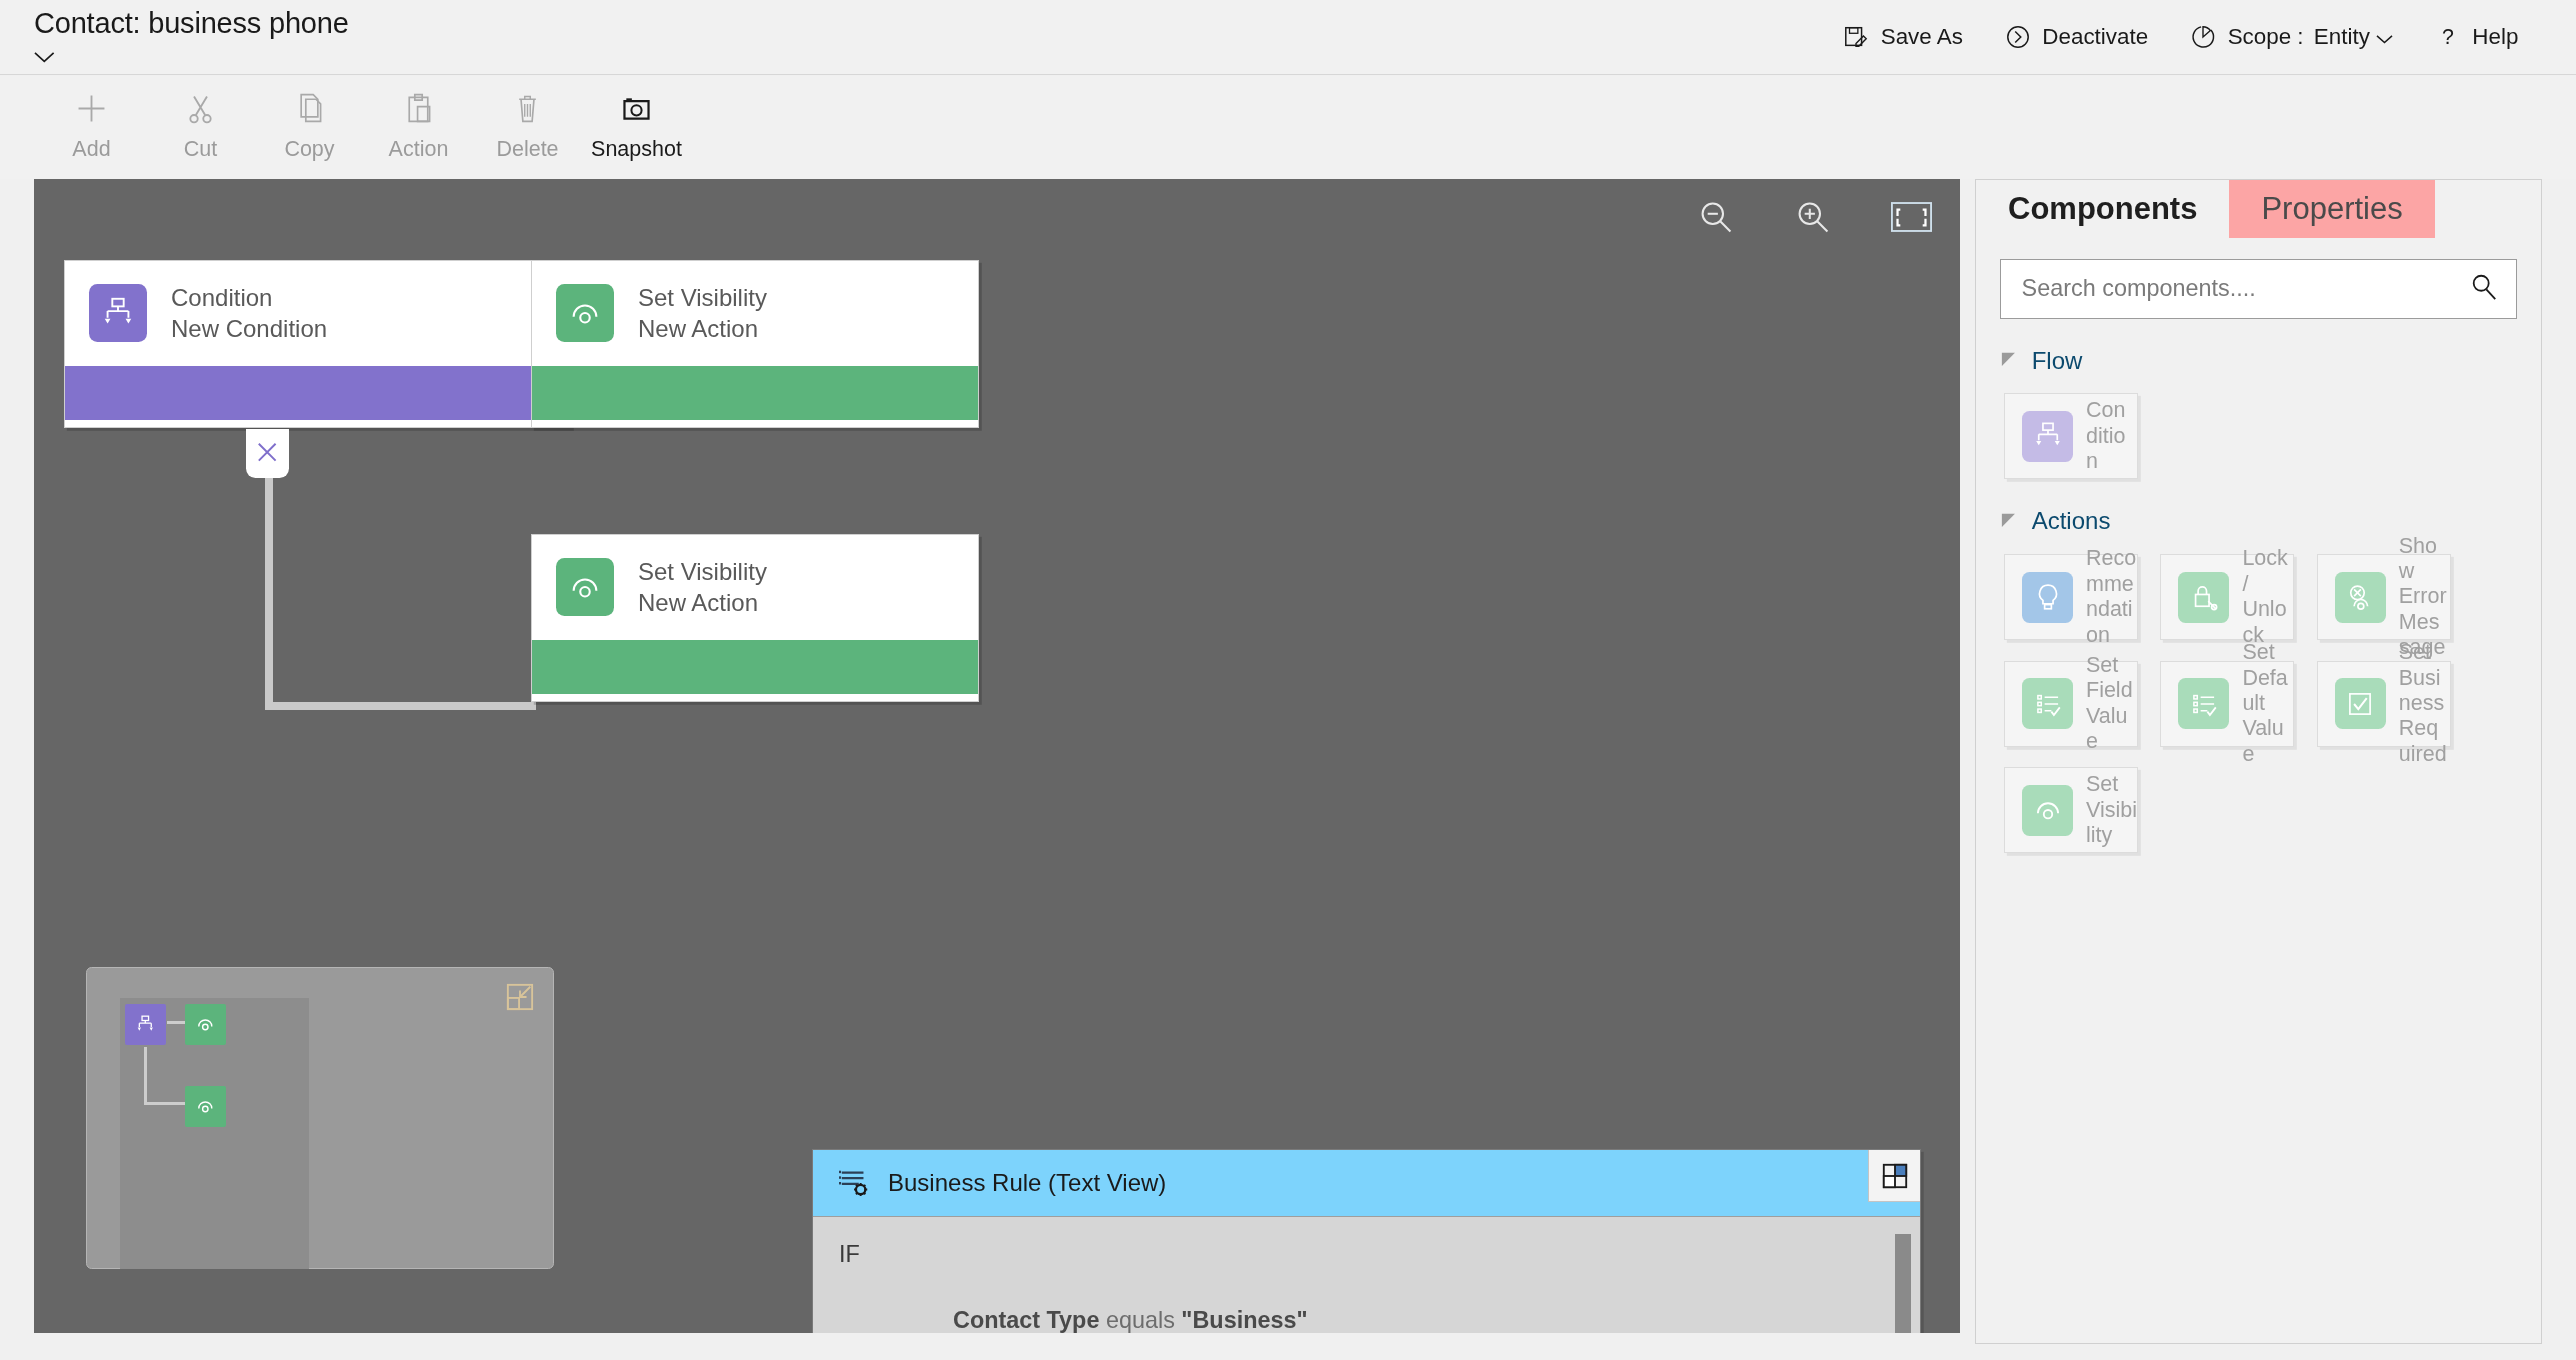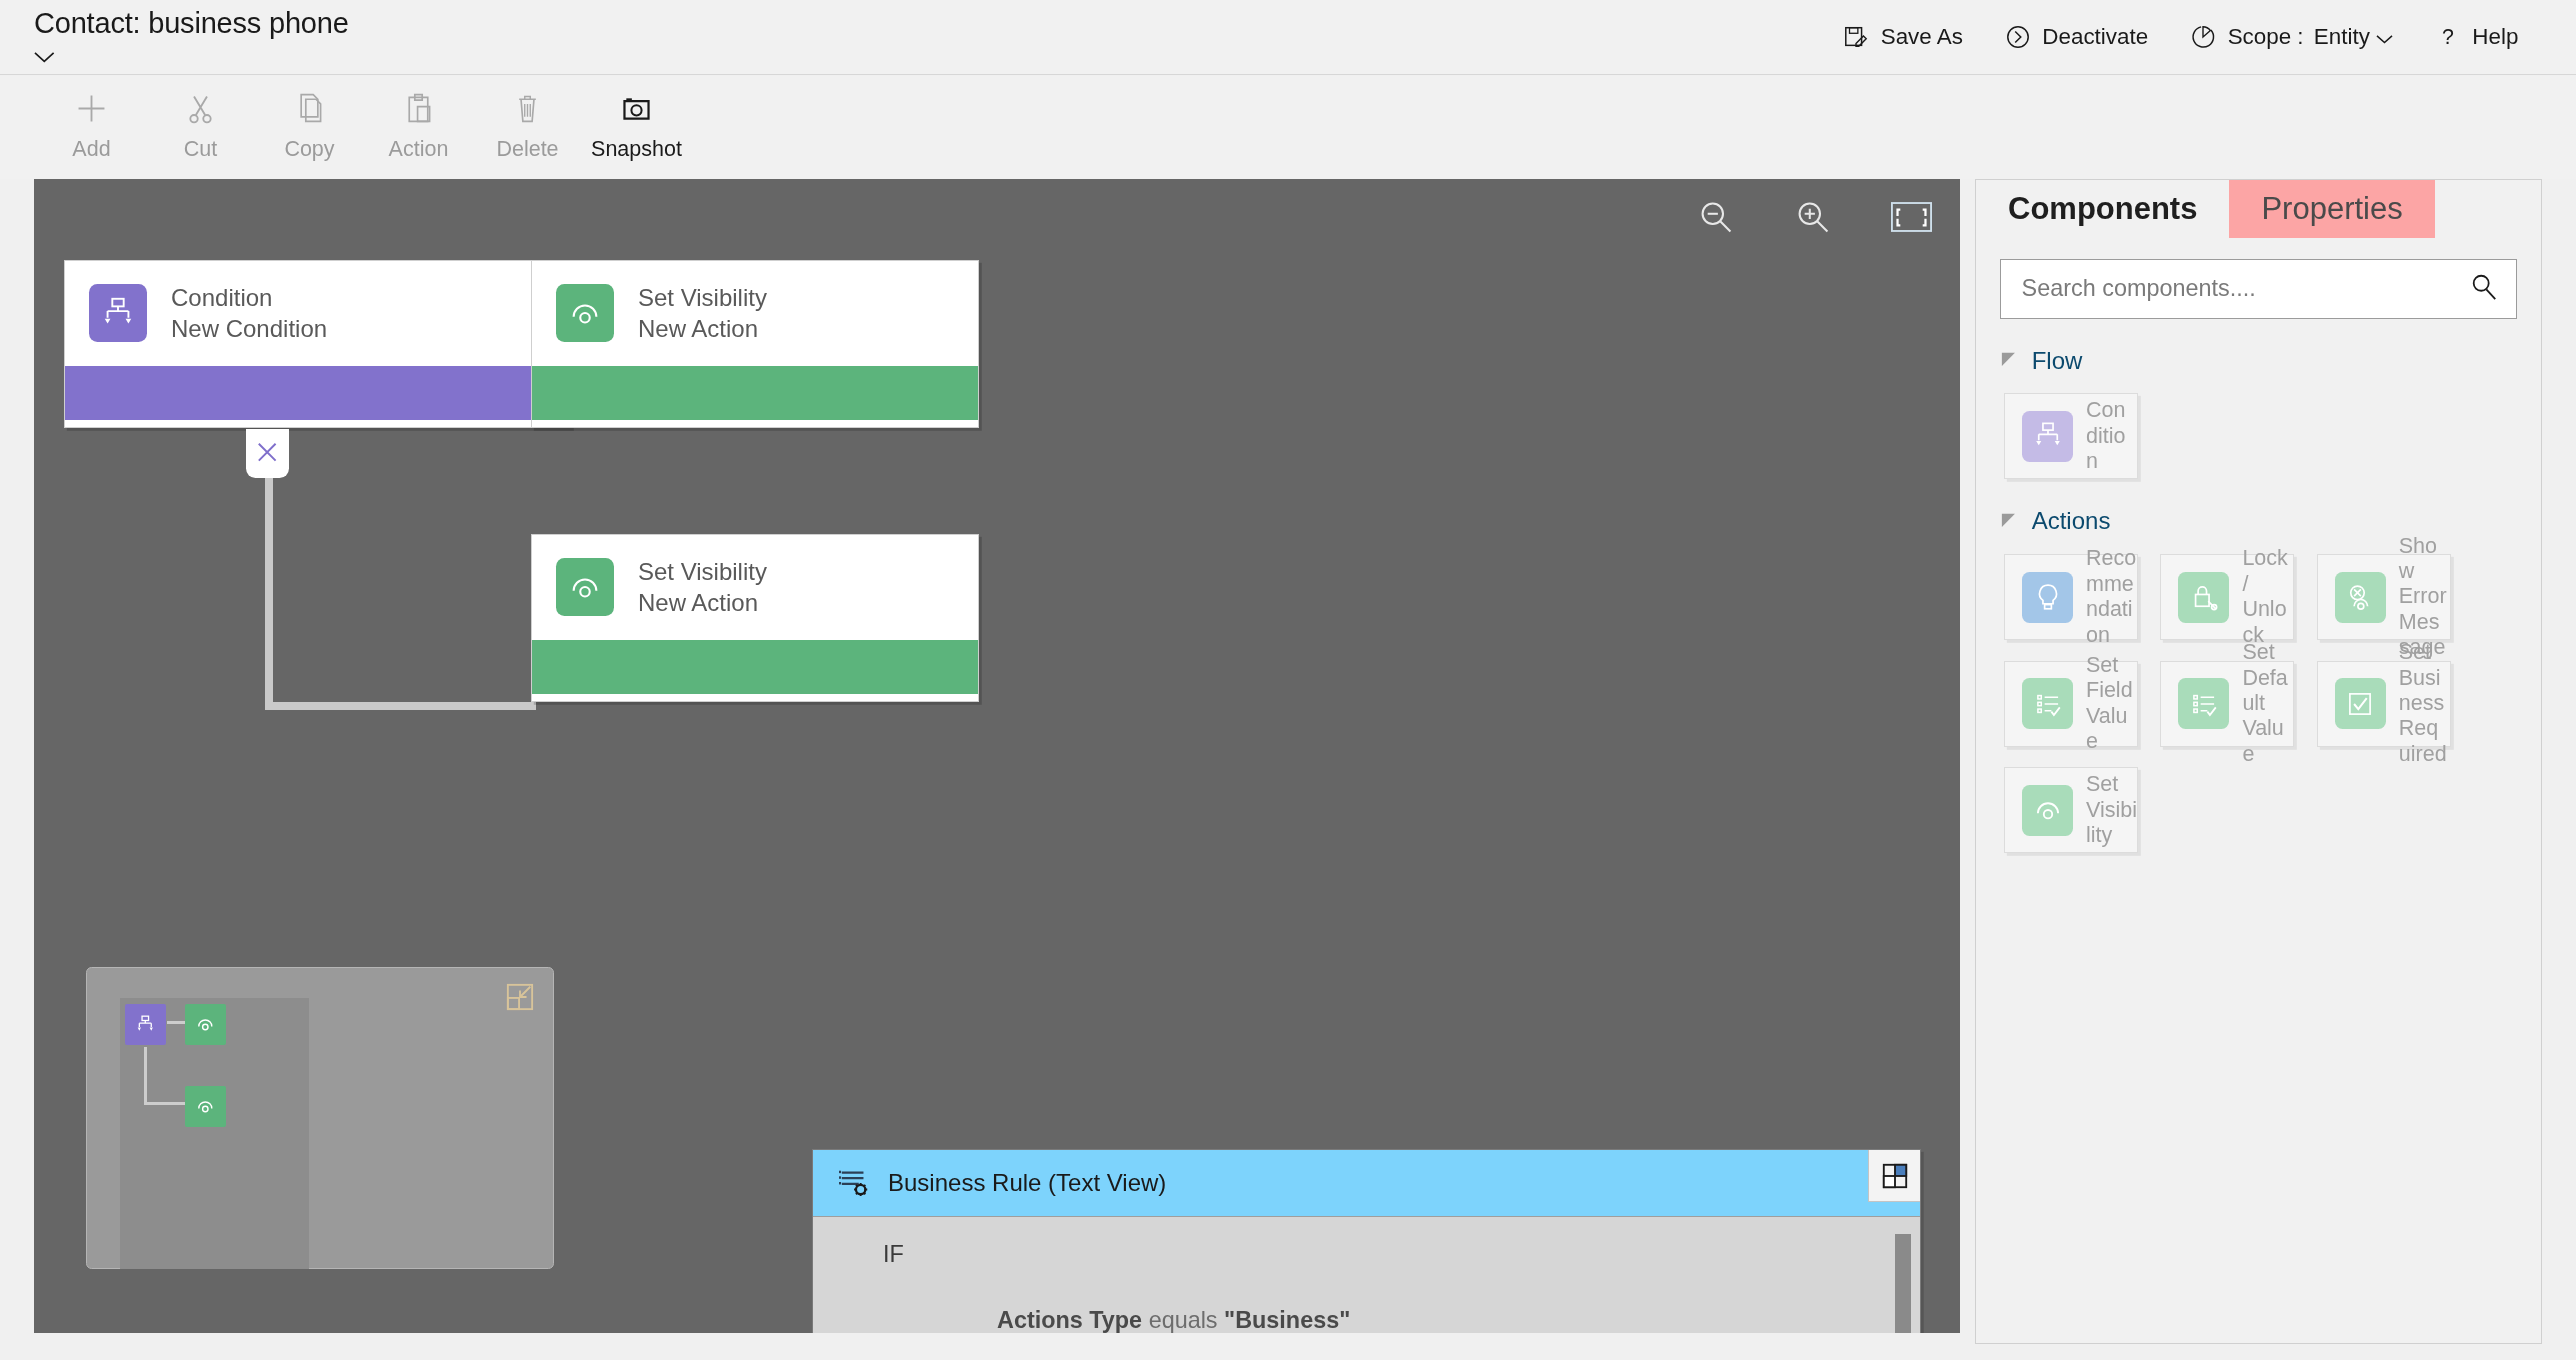--- a/index.html
+++ b/index.html
@@ -140,21 +140,21 @@
     position: relative;
   }
   .br-head-title { font-size: 24px; color: #1a1a1a; margin-left: 17px; }
   .br-restore {
     position: absolute; right: 0px; top: 0px;
     width: 52px; height: 52px; background: #f3f3f3;
     border-left: 0.9px solid #c4c4c4; border-bottom: 0.9px solid #c4c4c4;
     display: flex; align-items: center; justify-content: center; cursor: pointer;
   }
   .br-body { position: relative; height: 221px; padding: 24px 0 0 0; overflow: hidden; }
-  .br-row { display: flex; align-items: baseline; height: 32px; margin-left: 44px; }
+  .br-row { display: flex; align-items: baseline; height: 32px; }
   .br-kw {
     width: 140px; padding-left: 26px; flex: 0 0 auto;
     font-size: 23.4px; color: #3a3a3a;
   }
   .br-stmt { font-size: 23.4px; color: #6d6d6d; }
   .br-stmt b { color: #4a4a4a; font-weight: bold; }
   .br-spacer { height: 34px; }
   .br-scroll-thumb {
     position: absolute; right: 9.4px; top: 17px; width: 16px; height: 187px;
     background: #8a8a8a;
@@ -497,21 +497,21 @@
       </span>
     </div>
 
     <div class="br-body">
       <div class="br-row">
         <span class="br-kw">IF</span>
       </div>
       <div class="br-spacer"></div>
       <div class="br-row">
         <span class="br-kw"></span>
-        <span class="br-stmt"><b>Actions Type</b><span> equals </span><b>"Business"</b></span>
+        <span class="br-stmt"><b>Contact Type</b><span> equals </span><b>"Business"</b></span>
       </div>
 
       <div class="br-scroll-thumb"></div>
     </div>
   </div>
 </div>
 
 <div class="rightpanel">
   <div class="rp-tabs">
     <div class="rp-tab active">

